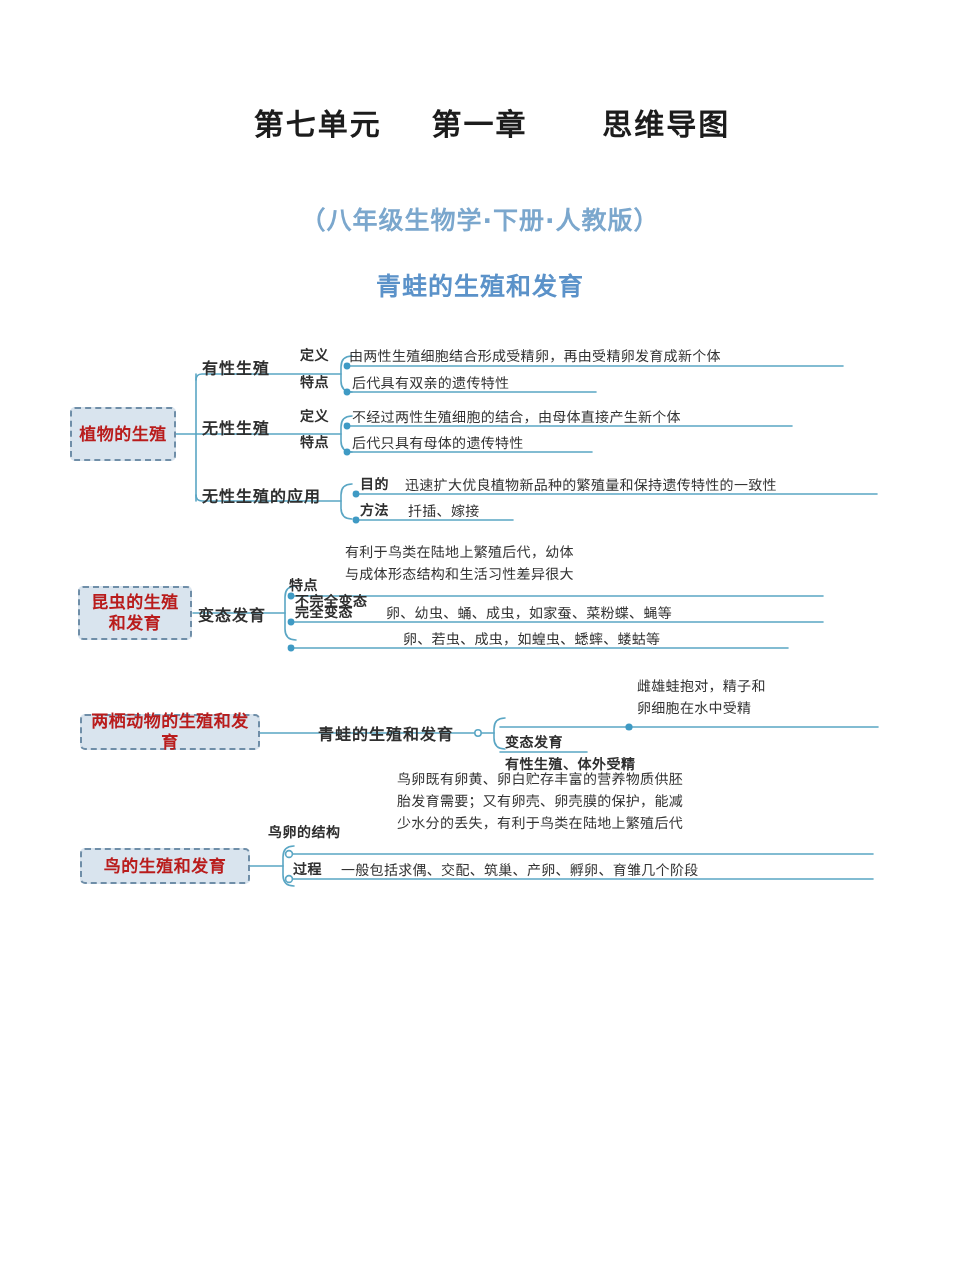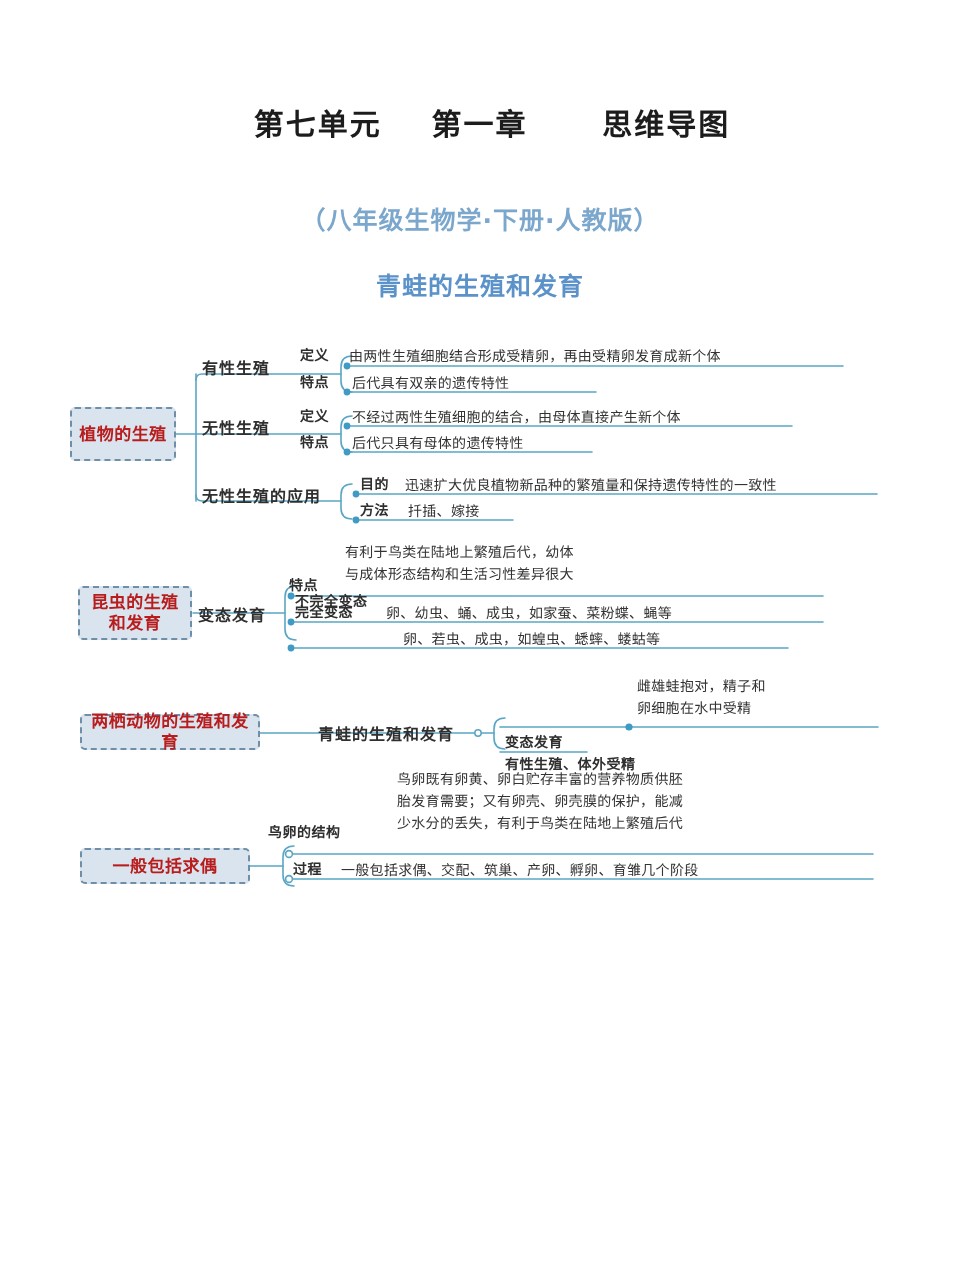--- a/index.html
+++ b/index.html
@@ -181,21 +181,21 @@
 
   <div class="root-node" style="left:80px; top:714px; width:180px; height:36px;">
     <span>两栖动物的生殖和发育</span>
   </div>
 
   <div class="root-node" style="left:78px; top:586px; width:114px; height:54px;">
     <span>昆虫的生殖和发育</span>
   </div>
 
   <div class="root-node" style="left:80px; top:848px; width:170px; height:36px;">
-    <span>一般包括求偶</span>
+    <span>鸟的生殖和发育</span>
   </div>
 
   <div class="lbl lvl1" style="left:202px; top:355px;">有性生殖</div>
   <div class="lbl lvl1" style="left:202px; top:415px;">无性生殖</div>
   <div class="lbl lvl1" style="left:202px; top:483px;">无性生殖的应用</div>
 
   <div class="lbl lvl2" style="left:300px; top:344px;">定义</div>
   <div class="lbl body" style="left:349px; top:345px;">由两性生殖细胞结合形成受精卵，再由受精卵发育成新个体</div>
 
   <div class="lbl lvl2" style="left:300px; top:371px;">特点</div>

